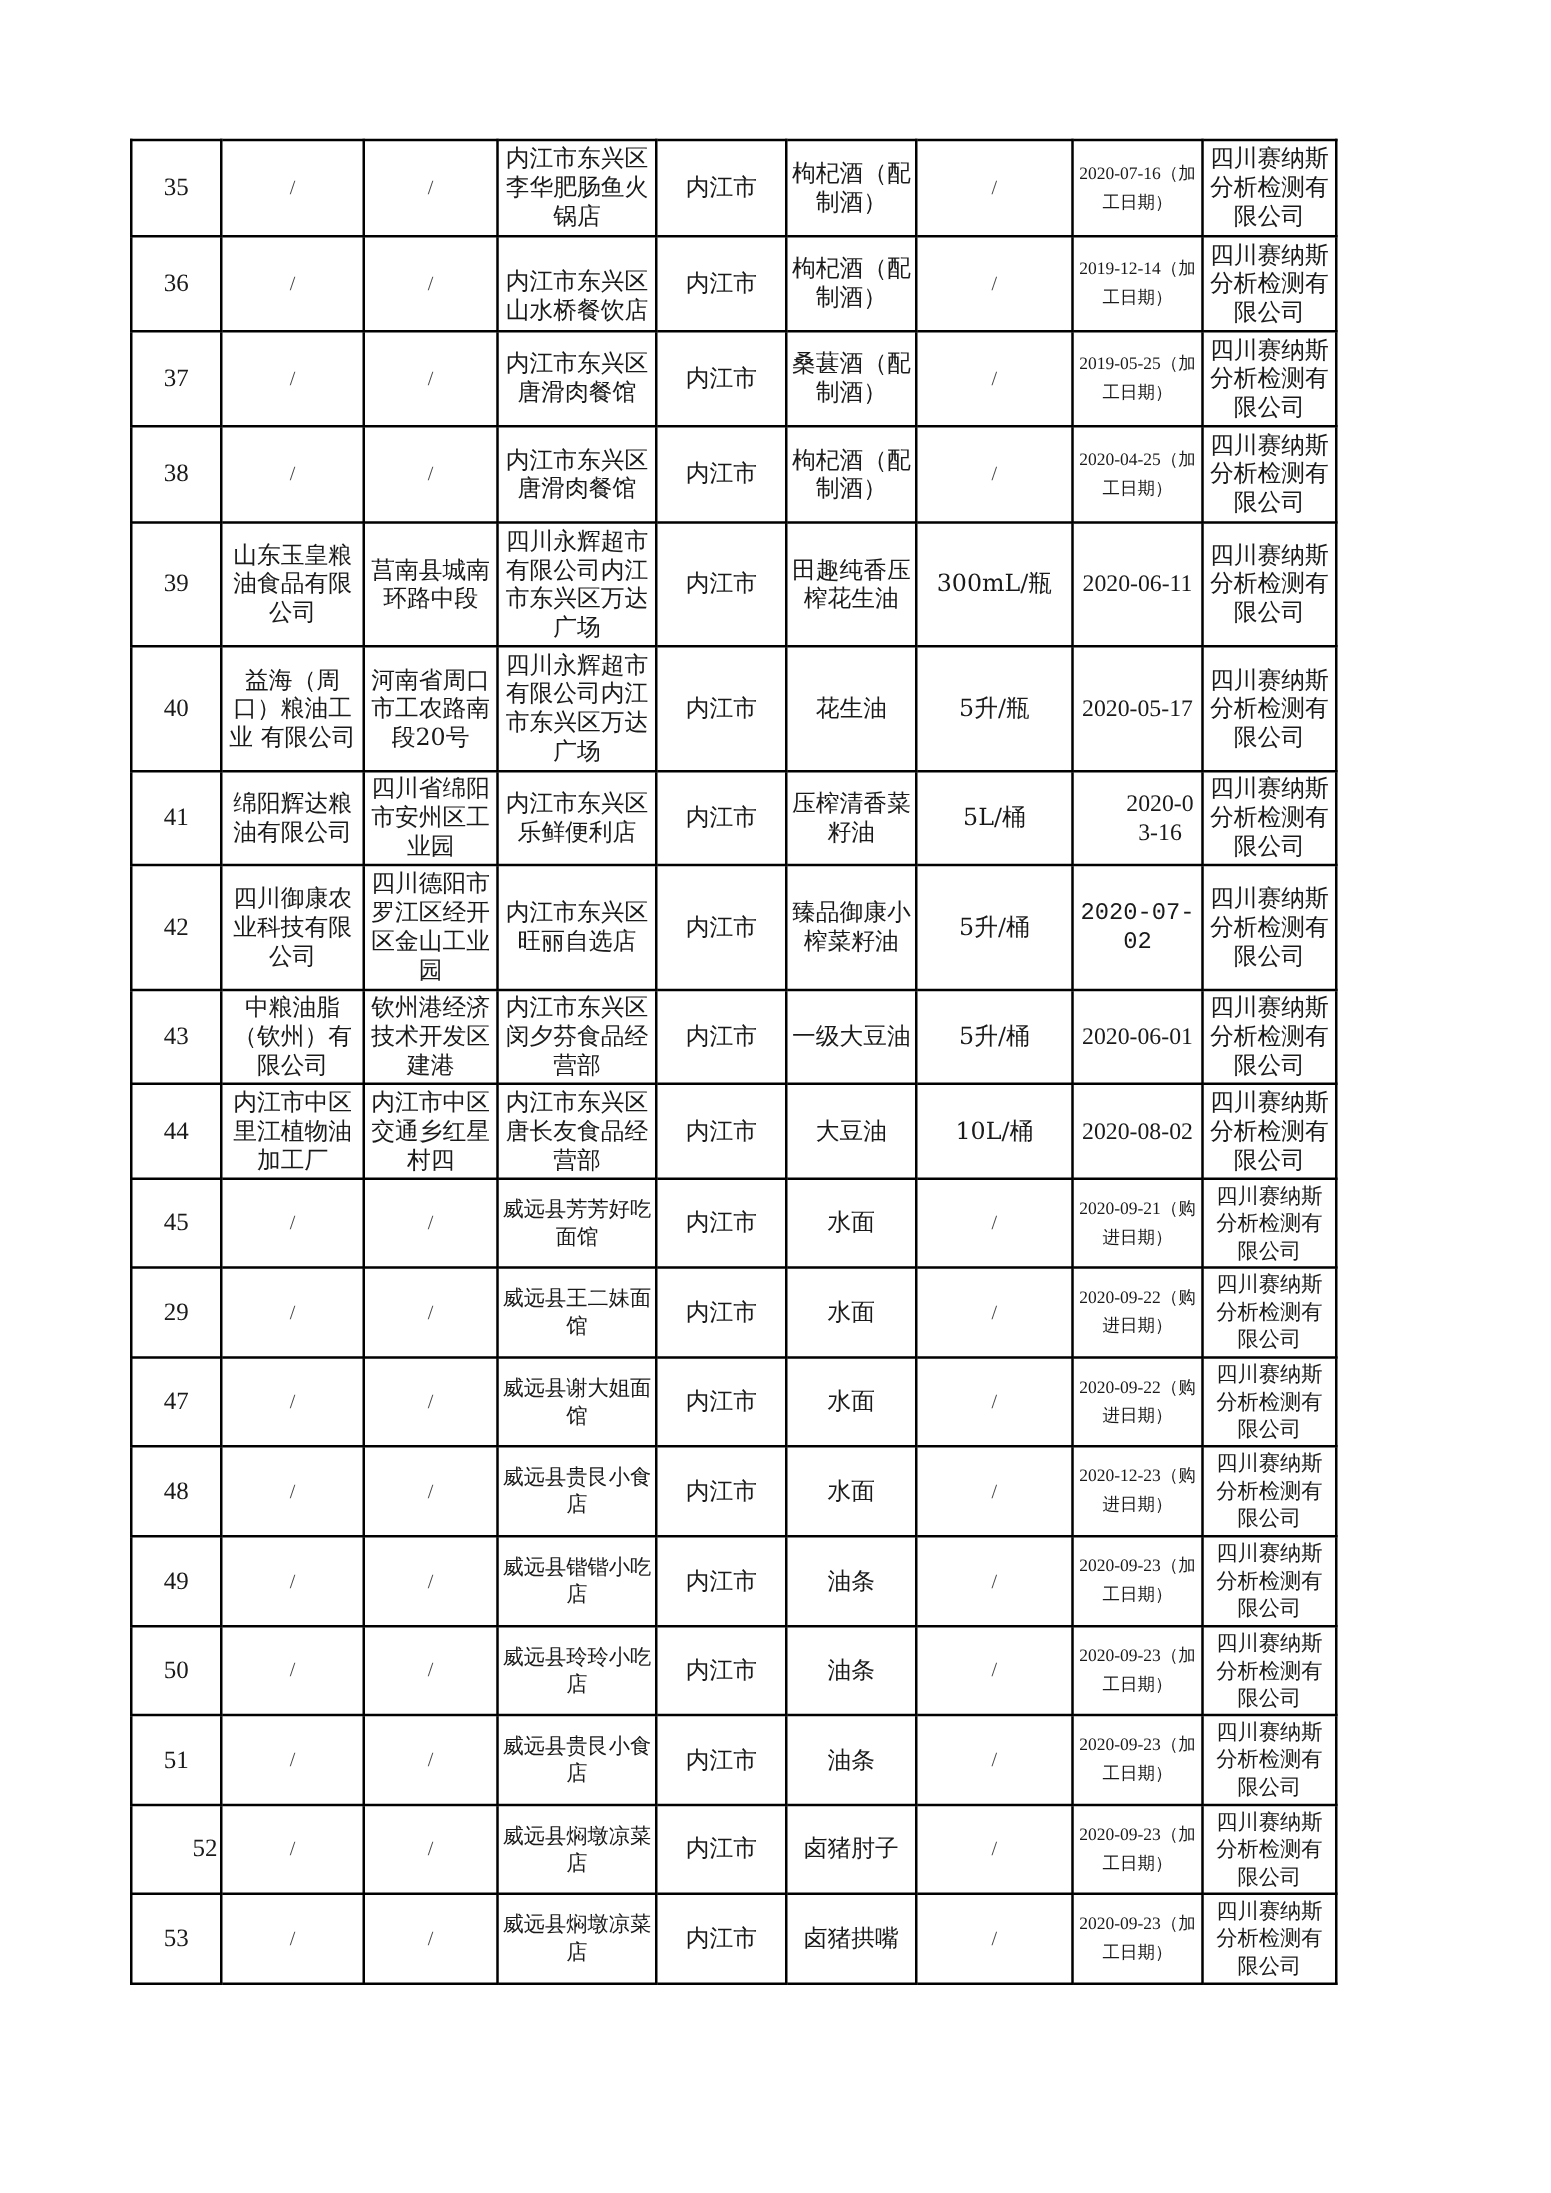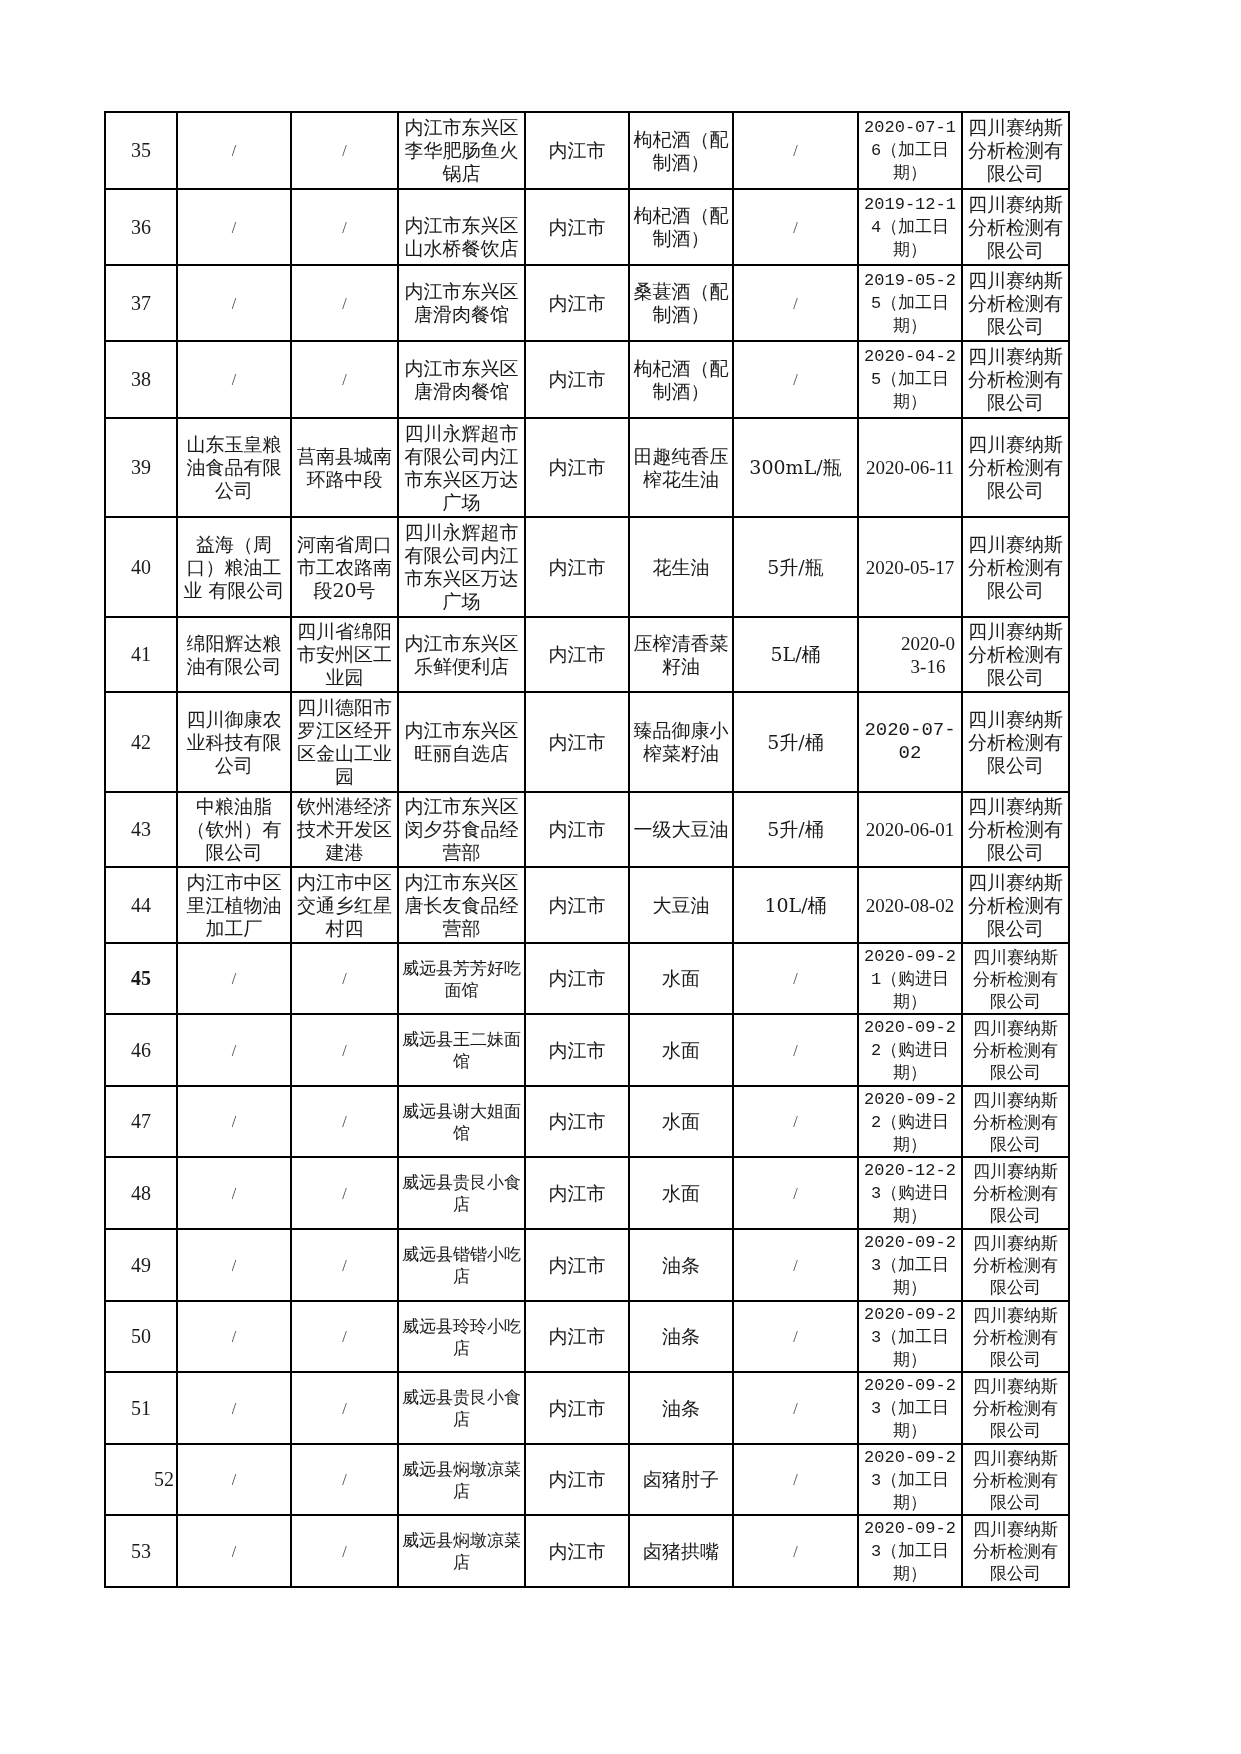--- a/index.html
+++ b/index.html
@@ -23,21 +23,21 @@
     font-size: 19px;
     line-height: 23px;
     word-break: break-all;
     white-space: pre-wrap;
   }
   .sheet td .clip { display: block; overflow: hidden; }
   .sheet td.num { font-family: "Liberation Serif", serif; font-size: 20px; }
   .sheet td.slash { font-family: "Liberation Serif", serif; font-size: 16px; color: #444; }
   .sheet td.date { font-family: "Liberation Serif", serif; font-size: 19px; }
   .sheet td.small { font-size: 17px; line-height: 22px; }
-  .sheet td.mono { font-family: Liberation Mono, monospace; font-size: 17px; line-height: 23px; }
+  .sheet td.mono { font-family: Liberation Serif, serif; font-size: 14px; line-height: 23px; }
   .page-bottom { position: absolute; left: 0; top: 1600px; width: 1241px; height: 154px; }
 </style>
 </head>
 <body>
 
 <table class="sheet">
   <colgroup id="cols">
       <col style="width: 72px;">
       <col style="width: 114px;">
       <col style="width: 107px;">
@@ -153,32 +153,32 @@
     <td><span class="clip" style="max-height: 72px;">内江市中区里江植物油加工厂</span></td>
     <td><span class="clip" style="max-height: 72px;">内江市中区交通乡红星村四</span></td>
     <td><span class="clip" style="max-height: 72px;">内江市东兴区唐长友食品经营部</span></td>
     <td><span class="clip" style="max-height: 72px;">内江市</span></td>
     <td><span class="clip" style="max-height: 72px;">大豆油</span></td>
     <td><span class="clip" style="max-height: 72px;">10L/桶</span></td>
     <td class="date"><span class="clip" style="max-height: 72px;">2020-08-02</span></td>
     <td><span class="clip" style="max-height: 72px;">四川赛纳斯分析检测有限公司</span></td>
   </tr>
       <tr style="height: 71px;">
-    <td class="num"><span class="clip" style="max-height: 67px; font-weight: bold;">45</span></td>
+    <td class="num"><span class="clip" style="max-height: 67px;">45</span></td>
     <td class="slash"><span class="clip" style="max-height: 67px;">/</span></td>
     <td class="slash"><span class="clip" style="max-height: 67px;">/</span></td>
     <td class="small"><span class="clip" style="max-height: 67px;">威远县芳芳好吃面馆</span></td>
     <td><span class="clip" style="max-height: 67px;">内江市</span></td>
     <td><span class="clip" style="max-height: 67px;">水面</span></td>
     <td class="slash"><span class="clip" style="max-height: 67px;">/</span></td>
     <td class="mono"><span class="clip" style="max-height: 67px;">2020-09-21（购进日期）</span></td>
     <td class="small"><span class="clip" style="max-height: 67px;">四川赛纳斯分析检测有限公司</span></td>
   </tr>
       <tr style="height: 72px;">
-    <td class="num"><span class="clip" style="max-height: 68px;">46</span></td>
+    <td class="num"><span class="clip" style="max-height: 68px;">29</span></td>
     <td class="slash"><span class="clip" style="max-height: 68px;">/</span></td>
     <td class="slash"><span class="clip" style="max-height: 68px;">/</span></td>
     <td class="small"><span class="clip" style="max-height: 68px;">威远县王二妹面馆</span></td>
     <td><span class="clip" style="max-height: 68px;">内江市</span></td>
     <td><span class="clip" style="max-height: 68px;">水面</span></td>
     <td class="slash"><span class="clip" style="max-height: 68px;">/</span></td>
     <td class="mono"><span class="clip" style="max-height: 68px;">2020-09-22（购进日期）</span></td>
     <td class="small"><span class="clip" style="max-height: 68px;">四川赛纳斯分析检测有限公司</span></td>
   </tr>
       <tr style="height: 71px;">

